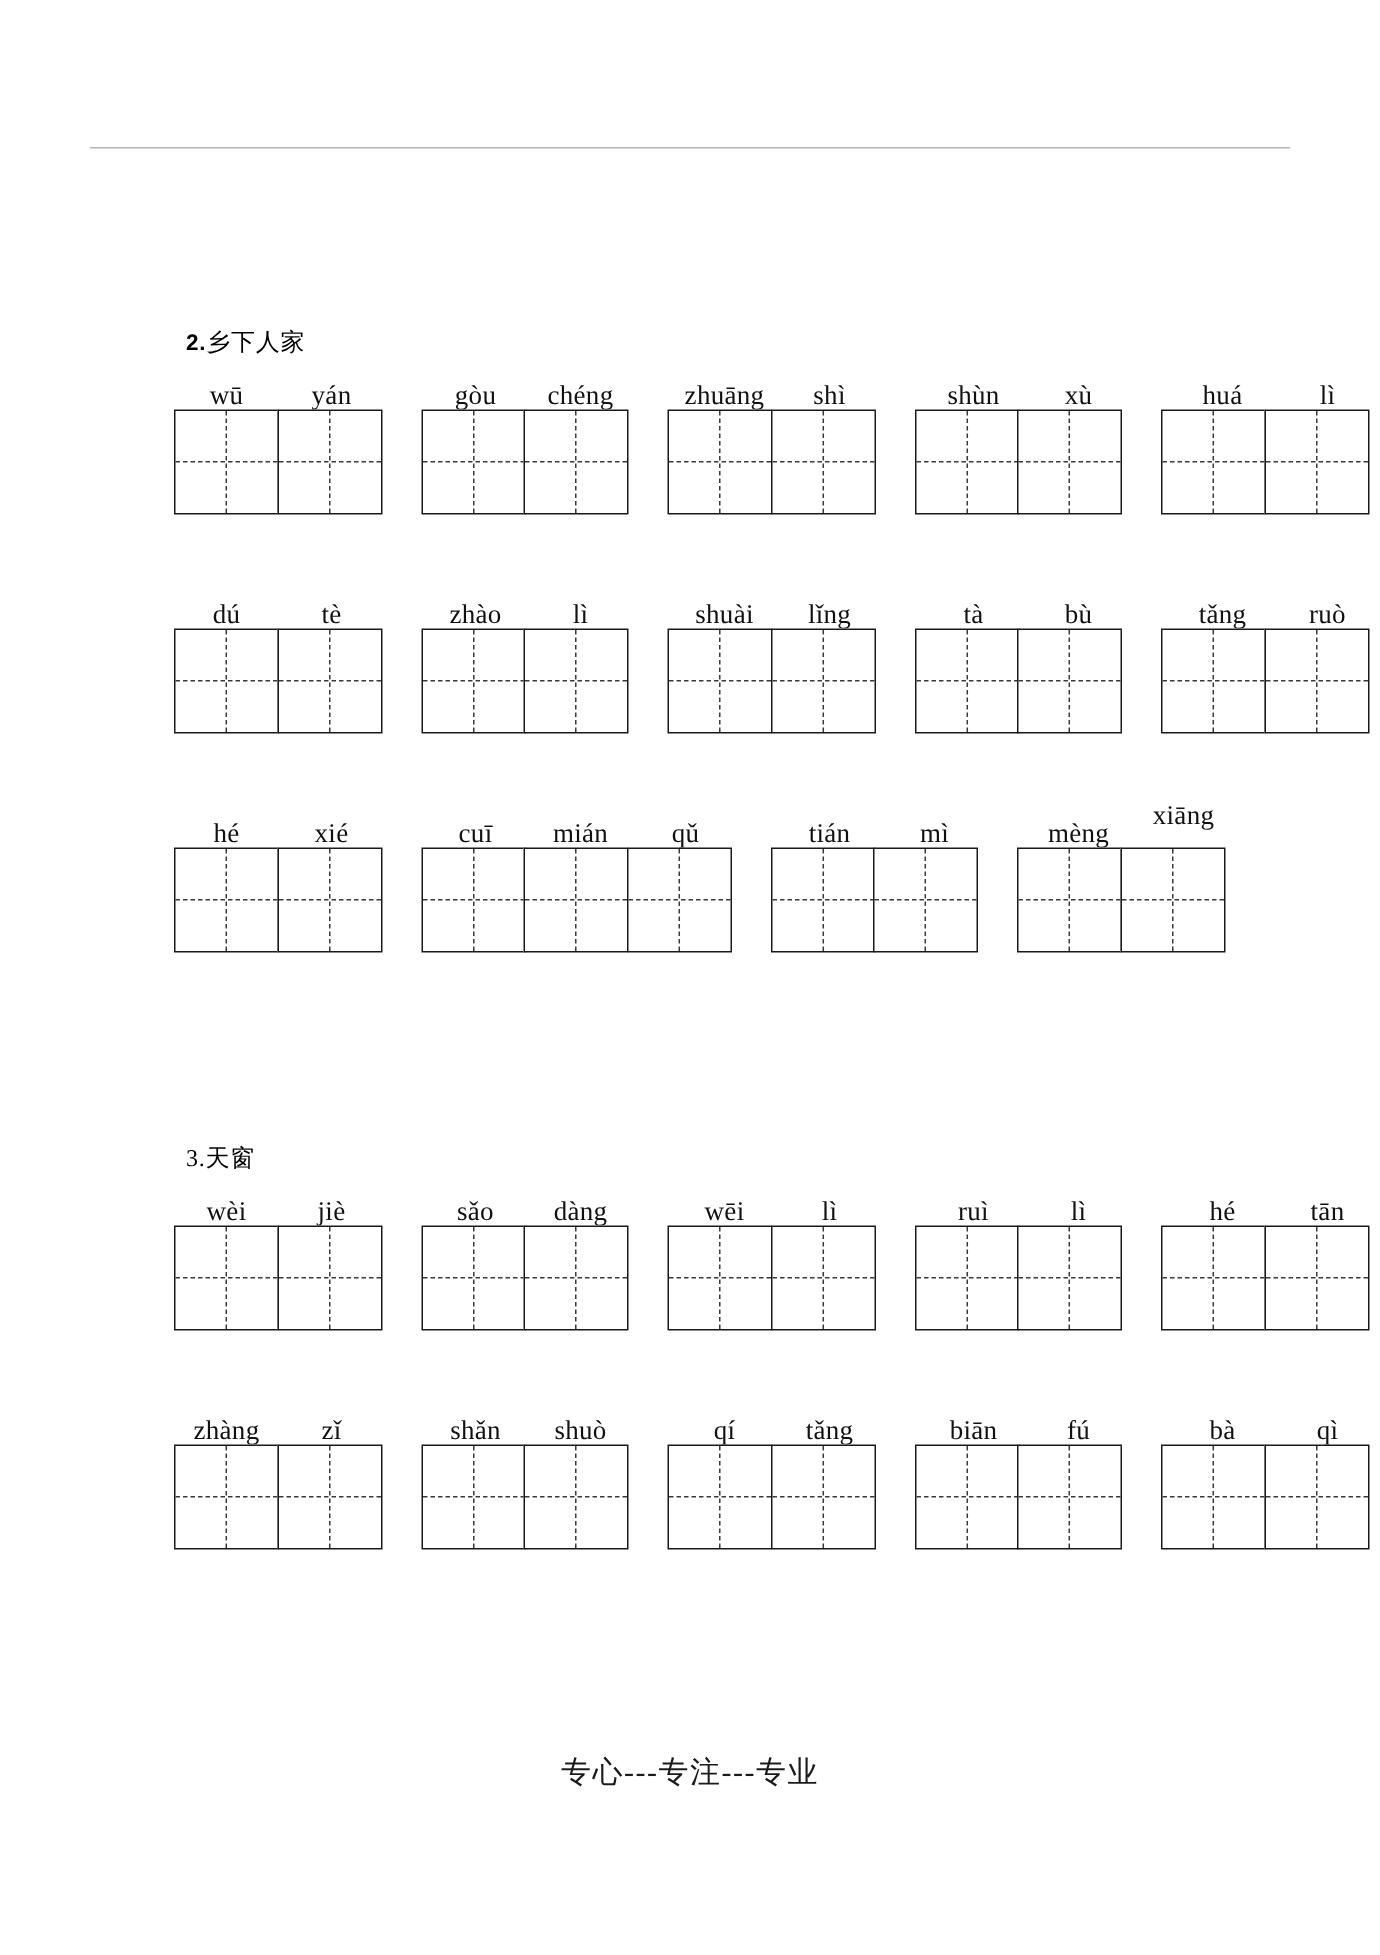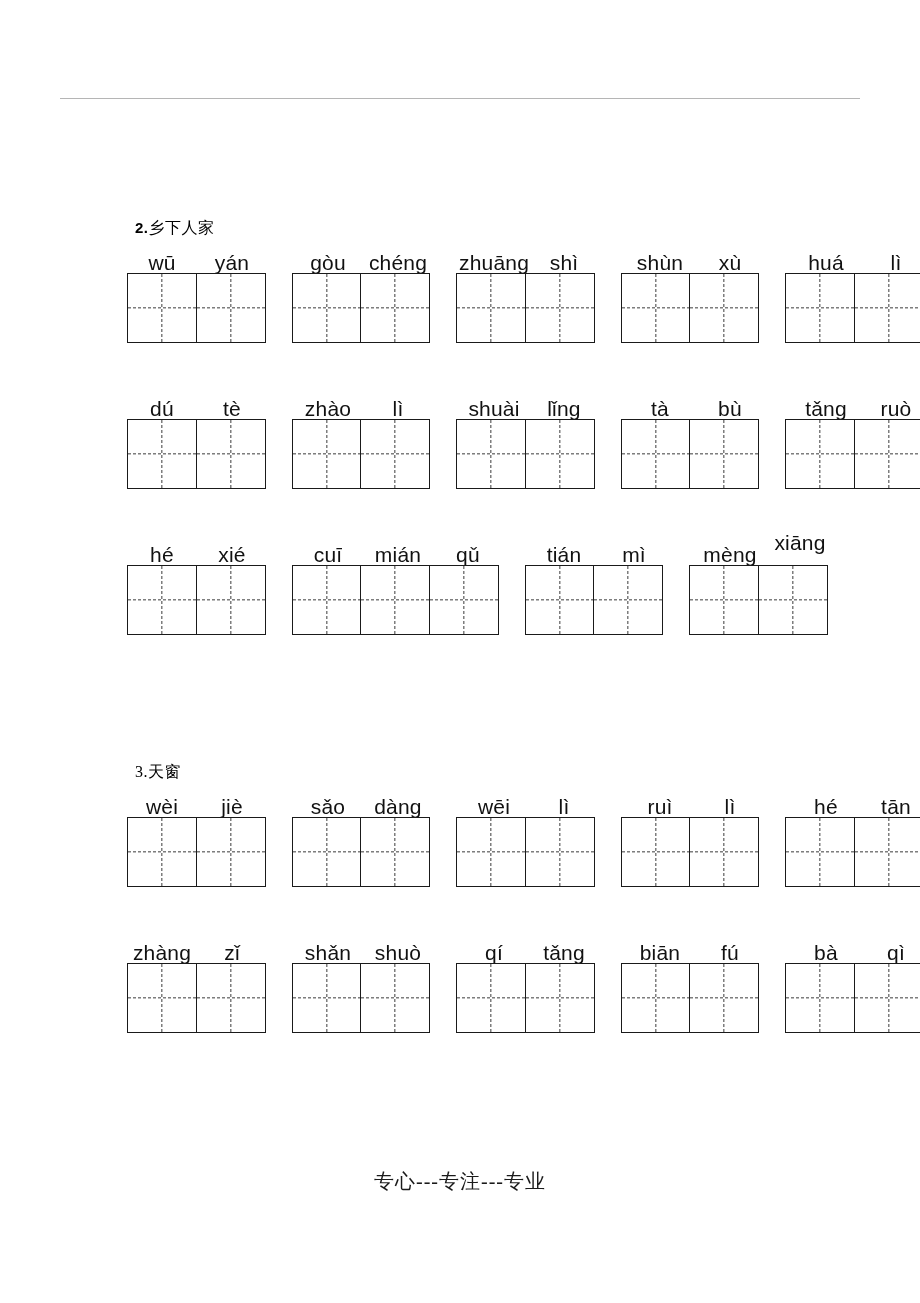--- a/index.html
+++ b/index.html
@@ -59,21 +59,21 @@
     font-family: "Liberation Serif", "DejaVu Serif", serif;
     font-size: 29px;
     font-weight: normal;
     color: #000;
     letter-spacing: 1px;
   }
 
   
   .section {
     position: absolute;
-    left: 13px;
+    left: 2px;
     width: 812px;
     padding-left: 36px;
   }
   .section-title {
     font-family: "Liberation Serif", "DejaVu Serif", serif;
     font-size: 16px;
     color: #000;
     padding-left: 86px;
     letter-spacing: 0.5px;
   }
@@ -107,22 +107,22 @@
     height: 76px;
     padding-left: 78px;
     box-sizing: border-box;
     display: flex;
     align-items: flex-start;
   }
   .group-pinyin {
     display: flex;
   }
   .py {
-    font-family: Liberation Sans, sans-serif;
-    font-size: 21px;
+    font-family: Liberation Serif, serif;
+    font-size: 18px;
     color: #111;
     text-align: center;
     box-sizing: border-box;
     line-height: 20px;
     letter-spacing: 0.2px;
     white-space: nowrap;
   }
   .group-grid {
     display: flex;
   }

